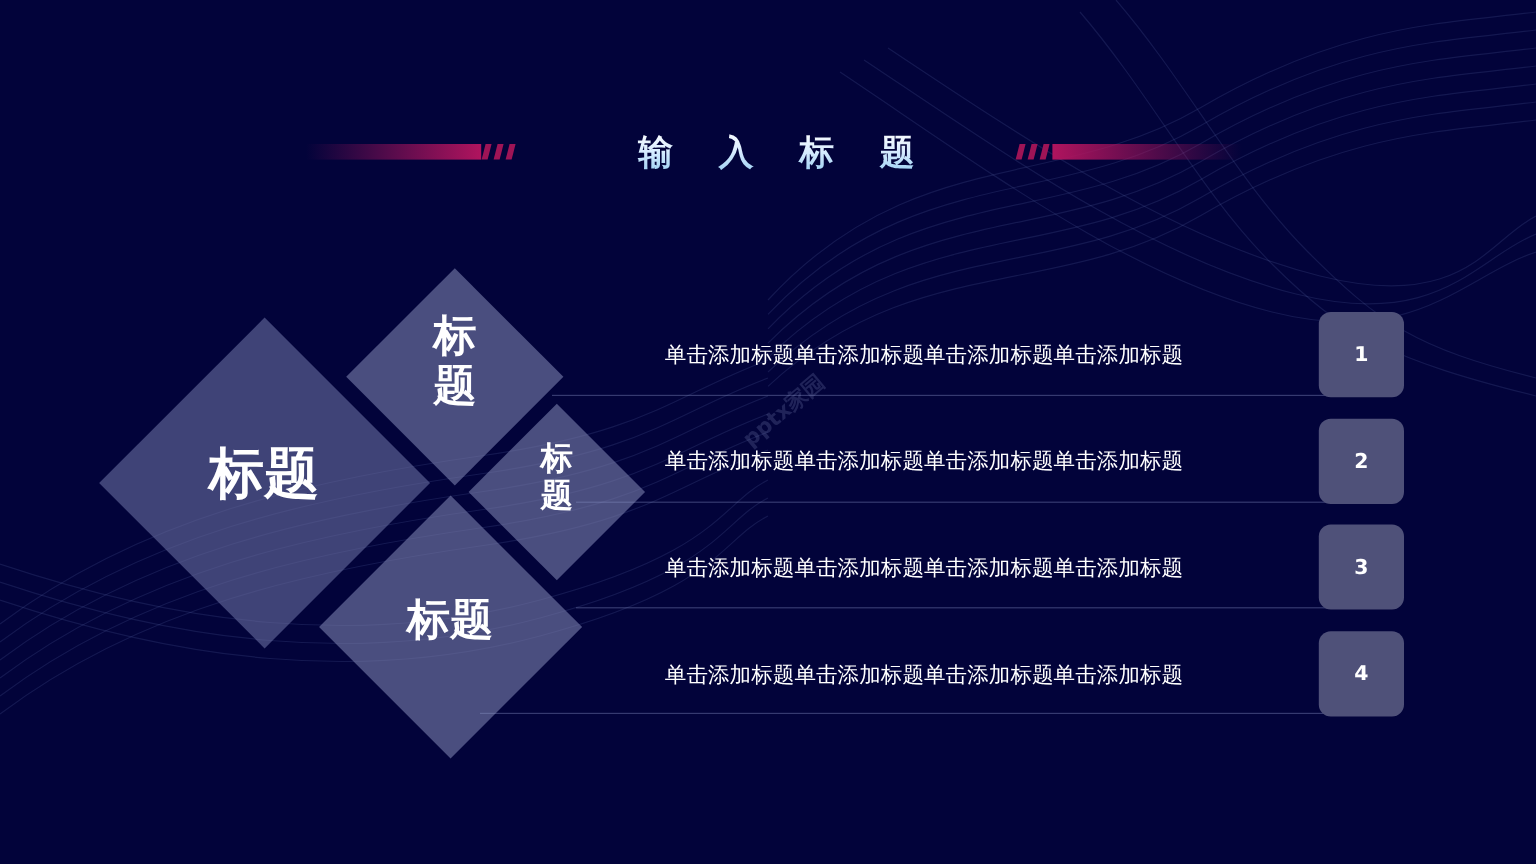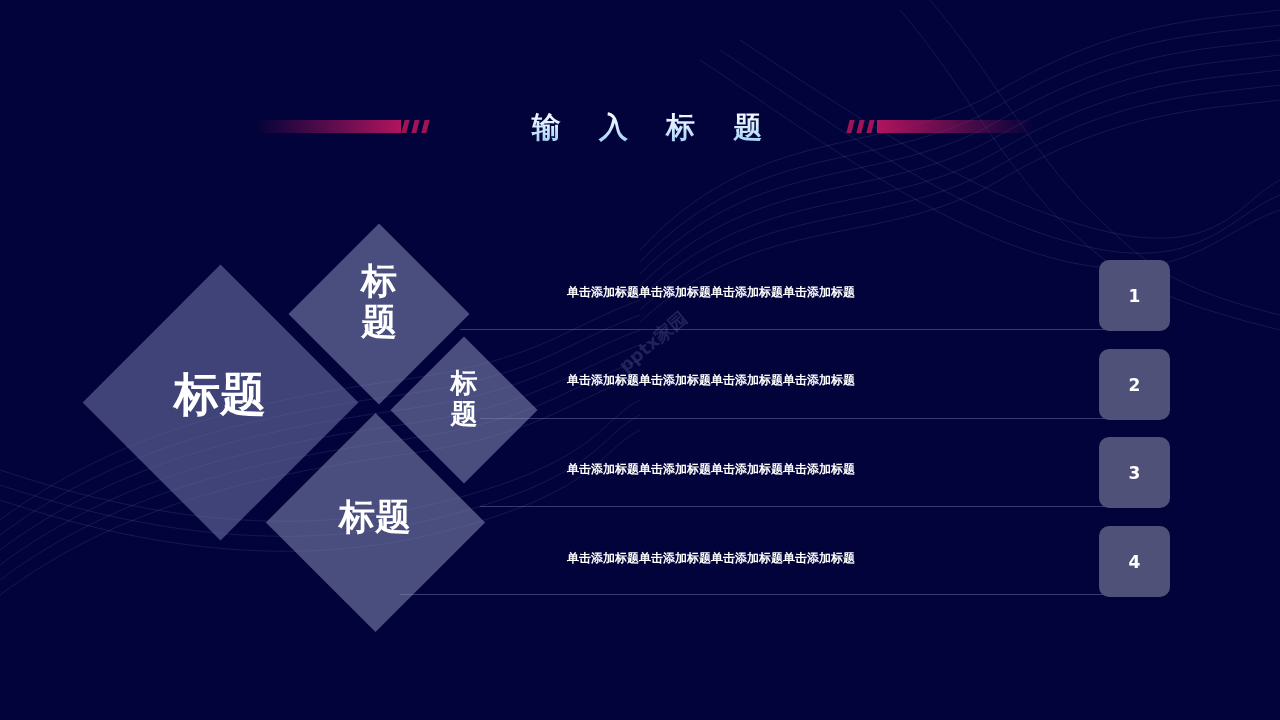--- a/index.html
+++ b/index.html
@@ -28,21 +28,21 @@
     .diamond {
       position: absolute; background: rgba(120,124,170,0.62);
       transform: rotate(45deg);
     }
     .dlabel {
       position: absolute; color: #ffffff; font-weight: bold; text-align: center;
       line-height: 1.15;
     }
 
     .row-text {
-      position: absolute; left: 567px; color: #ffffff; font-size: 12px; font-weight: bold;
+      position: absolute; left: 554px; color: #ffffff; font-size: 18px; font-weight: normal;
       white-space: nowrap;
     }
     .sep { position: absolute; height: 1px; background: rgba(140,150,200,0.38); }
     .badge {
       position: absolute; left: 1099px; width: 71px; height: 71px; border-radius: 10px;
       background: #4f5179; color: #ffffff; font-size: 17px; font-weight: bold;
       display: flex; align-items: center; justify-content: center;
     }
     .watermark {
       position: absolute; left: 612px; top: 330px; color: rgba(140,150,200,0.22);

